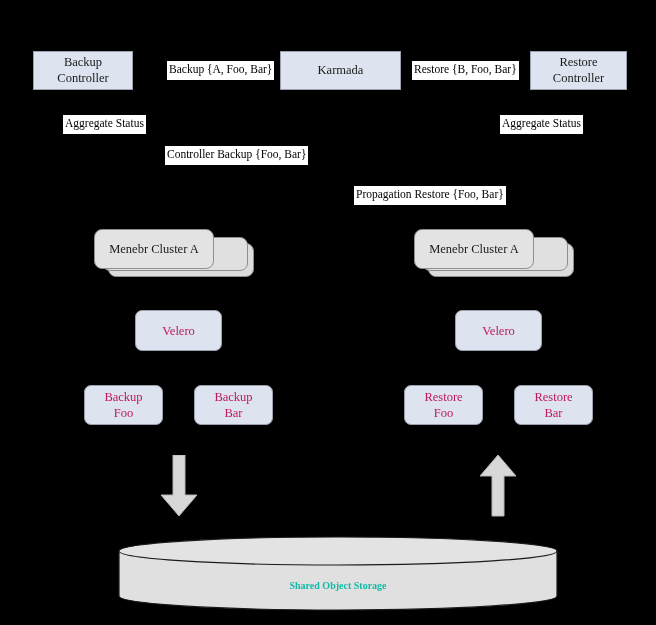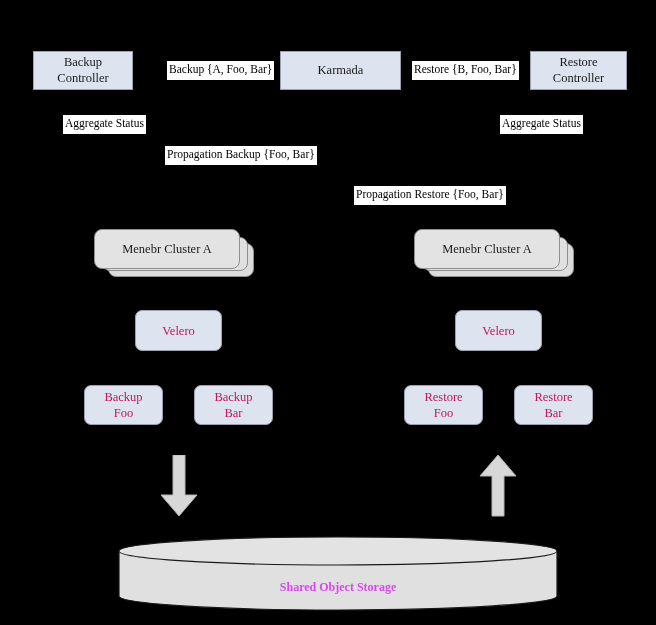--- a/index.html
+++ b/index.html
@@ -76,21 +76,21 @@
   }
   .cluster-stack .layer.back2 {
     left: 14px;  top: 14px;  width: 146px; height: 34px;
     background: #dcdcdc;
   }
   .cluster-stack .layer.back1 {
     left: 8px;   top: 8px;   width: 146px; height: 34px;
     background: #e0e0e0;
   }
   .cluster-stack .layer.front {
-    left: 0;     top: 0;     width: 146px; height: 40px;
+    left: 0;     top: 0;     width: 120px; height: 40px;
     background: #e3e3e3;
     display: flex;
     align-items: center;
     justify-content: center;
   }
   .cluster-stack .label {
     color: #1a1a1a;
     font-size: 12.5px;
     text-align: center;
   }
@@ -106,22 +106,22 @@
   
   .cylinder {
     position: absolute;
   }
   .cylinder svg { display: block; }
   .cylinder .cyl-label {
     position: absolute;
     left: 0;
     width: 100%;
     text-align: center;
-    color: #d946ef;
-    font-size: 12px;
+    color: #14b8a6;
+    font-size: 10px;
     font-weight: bold;
   }
 </style>
 </head>
 <body>
 
 <div id="canvas">
 
   <div class="node-rect" style="left:33px; top:51px; width:100px; height:39px;">Backup
 Controller</div>
@@ -132,21 +132,21 @@
 
   <div class="edge-label" style="left:396px; top:61px;margin-left:16px;">Restore {B, Foo, Bar}</div>
 
   <div class="node-rect" style="left:530px; top:51px; width:97px; height:39px;">Restore
 Controller</div>
 
   <div class="edge-label" style="left:63px; top:115px;">Aggregate Status</div>
 
   <div class="edge-label" style="left:500px; top:115px;">Aggregate Status</div>
 
-  <div class="edge-label" style="left:165px; top:146px;">Propagation Backup {Foo, Bar}</div>
+  <div class="edge-label" style="left:165px; top:146px;">Controller Backup {Foo, Bar}</div>
 
   <div class="edge-label" style="left:354px; top:146px;margin-top:40px;">Propagation Restore {Foo, Bar}</div>
 
   <div class="cluster-stack" style="left:94px; top:229px;">
     <div class="layer back2"></div>
     <div class="layer back1"></div>
     <div class="layer front">
       <span class="label">Menebr Cluster A</span>
     </div>
   </div>

